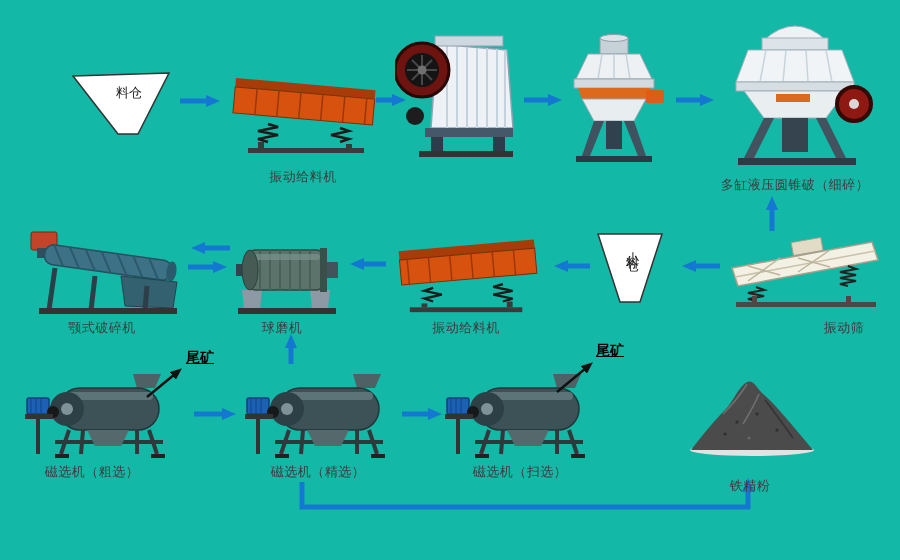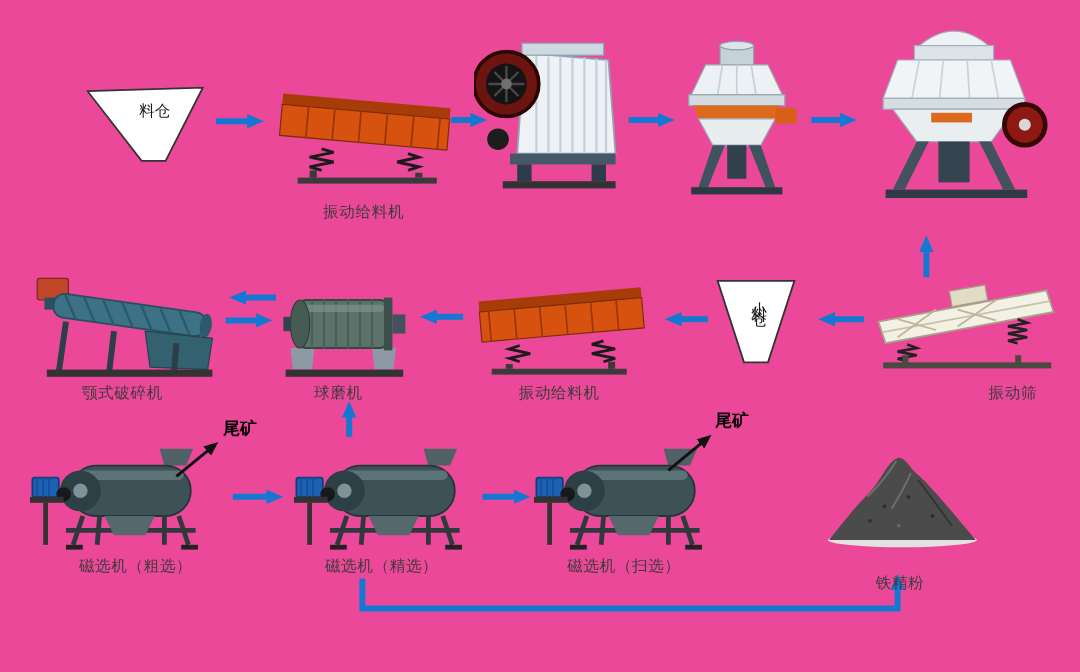--- a/index.html
+++ b/index.html
@@ -1,23 +1,23 @@
 <!DOCTYPE html>
 <html><head>
 <meta charset="utf-8">
 <style>
   html,body{margin:0;padding:0;background:#ffffff;}
-  .stage{position:relative;width:900px;height:560px;background:#ec4899;overflow:hidden;
+  .stage{position:relative;width:900px;height:560px;background:#14b8a6;overflow:hidden;
          font-family:"Liberation Sans",sans-serif;}
   .node{position:absolute;z-index:1;}
   .node svg{display:block;width:100%;height:100%;}
   .overlay{position:absolute;left:0;top:0;z-index:2;pointer-events:none;}
   .lbl{position:absolute;transform:translateX(-50%);font-size:13px;color:#3c3c3c;
        white-space:nowrap;z-index:3;letter-spacing:.5px;}
-  .tail{position:absolute;font-size:14px;font-weight:700;color:#000;z-index:3;white-space:nowrap;}
+  .tail{position:absolute;font-size:14px;font-weight:700;color:#000;z-index:3;white-space:nowrap;text-decoration:underline;}
   .hopper-text{position:absolute;font-size:13px;color:#1a1a1a;z-index:3;white-space:nowrap;}
   .vert{writing-mode:vertical-rl;letter-spacing:4px;font-size:13px;}
   .mirror{transform:scaleX(-1);}
 </style>
 </head>
 <body>
 
 <div class="stage">
 
   <div class="node" style="left:72px;top:72px;width:100px;height:66px">
@@ -265,27 +265,28 @@
       <path d="M402,414 L432,414" marker-end="url(#mb)"></path>
       <path d="M302,482 L302,507 L748,507 L748,488" marker-end="url(#mb)"></path>
     </g>
     <g stroke="#111" stroke-width="2.5" fill="none">
       <path d="M147,397 L175,374" marker-end="url(#mk)"></path>
       <path d="M557,392 L586,368" marker-end="url(#mk)"></path>
     </g>
   </svg>
 
   <div class="lbl" style="left:303px;top:168px">振动给料机</div>
+  <div class="lbl" style="left:795px;top:176px">多缸液压圆锥破（细碎）</div>
 
   <div class="lbl" style="left:102px;top:319px">颚式破碎机</div>
   <div class="lbl" style="left:282px;top:319px">球磨机</div>
   <div class="lbl" style="left:466px;top:319px">振动给料机</div>
   <div class="lbl" style="left:844px;top:319px">振动筛</div>
 
-  <div class="lbl" style="left:113px;top:463px">磁选机（粗选）</div>
+  <div class="lbl" style="left:92px;top:463px">磁选机（粗选）</div>
   <div class="lbl" style="left:318px;top:463px">磁选机（精选）</div>
   <div class="lbl" style="left:520px;top:463px">磁选机（扫选）</div>
   <div class="lbl" style="left:750px;top:477px">铁精粉</div>
 
   <div class="tail" style="left:186px;top:349px">尾矿</div>
   <div class="tail" style="left:596px;top:342px">尾矿</div>
 
 </div>
 
 </body></html>

